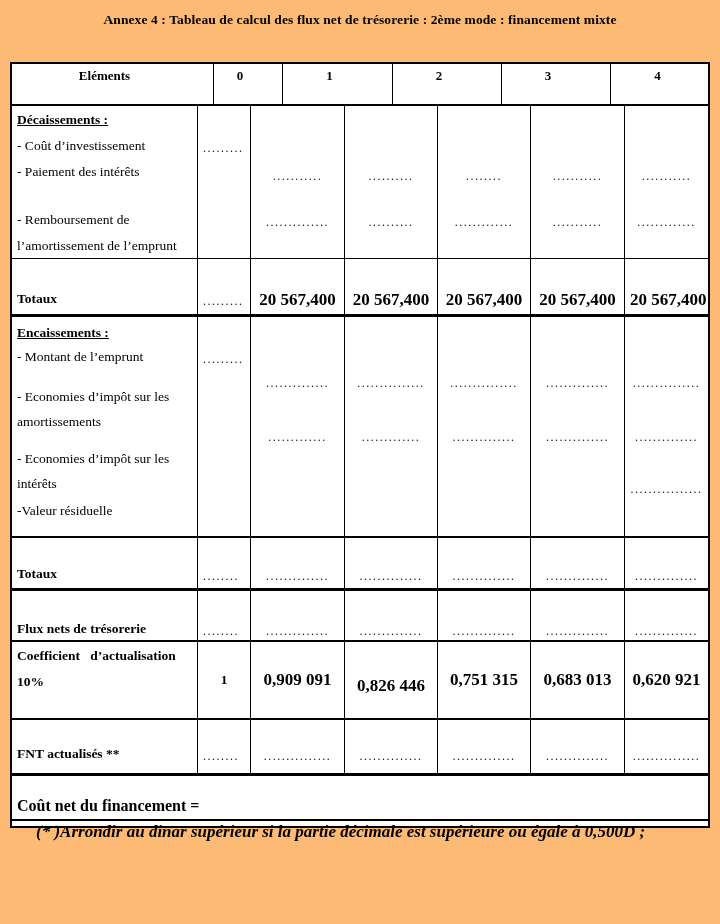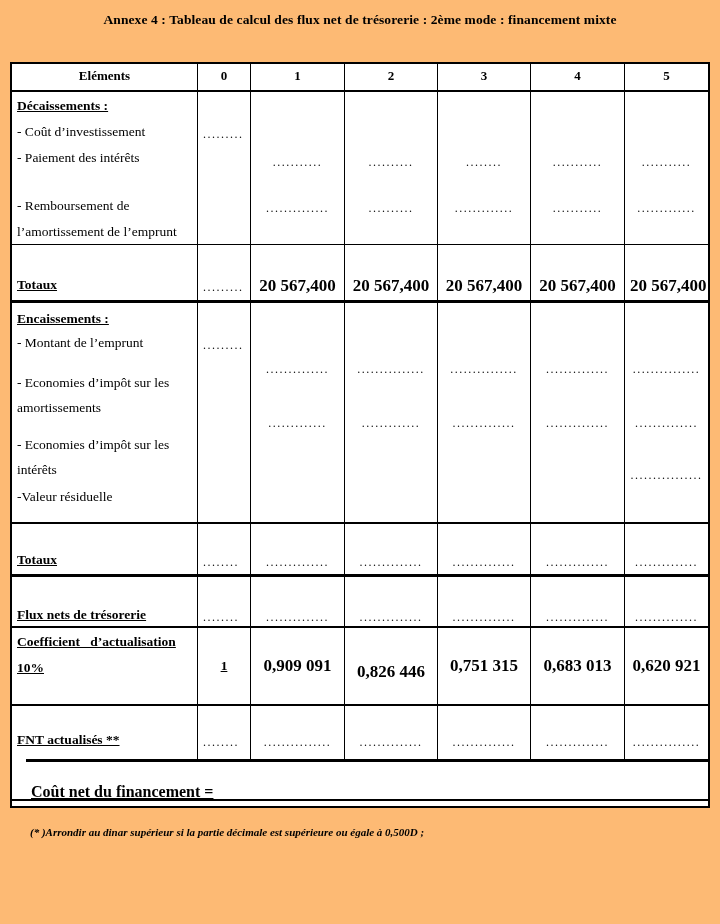--- a/index.html
+++ b/index.html
@@ -5,40 +5,40 @@
   * { margin:0; padding:0; box-sizing:border-box; }
   html,body { background:#ffffff; }
   body { width:720px; height:924px; font-family:"Liberation Serif", serif; color:#000; }
   .page { position:relative; width:720px; height:924px; background:#fdba74; overflow:hidden; }
   .doc-title { position:absolute; top:12px; left:0; width:100%; text-align:center; font-weight:bold; font-size:13.5px; letter-spacing:0.1px; }
   .tbl { position:absolute; left:10px; top:62px; width:700px; border:2px solid #000; background:#fff; }
   .row { display:grid; grid-template-columns:185px 53px 94px 93px 93px 94px 1fr; position:relative; }
   .row-full { display:block; position:relative; }
   .cell { position:relative; border-left:1px solid #000; font-size:13.5px; overflow:hidden; }
   .cell:first-child { border-left:none; }
-  .r-header { height:26px; }
+  .r-header { height:40px;gap:16px; }
   .r-header .cell { font-weight:bold; text-align:center; line-height:23px; font-size:13px; }
   .r-dec  { height:154px; border-top:2px solid #000; }
   .r-tot1 { height:56px;  border-top:1px solid #000; }
   .r-enc  { height:222px; border-top:3px solid #000; }
   .r-tot2 { height:52px;  border-top:2px solid #000; }
   .r-flux { height:52px;  border-top:3px solid #000; }
   .r-coef { height:78px;  border-top:2px solid #000; }
   .r-fnt  { height:55px;  border-top:2px solid #000; }
-  .r-cout { height:40px;  border-top:3px solid #000;margin-left:14px; }
+  .r-cout { height:46px;  border-top:3px solid #000; }
   .r-strip{ height:7px;   border-top:2px solid #000; }
   .abs { position:absolute; left:0; right:0; padding:0 5px; white-space:nowrap; line-height:20px; }
   .al { text-align:left; }
   .ac { text-align:center; }
-  .b { font-weight:bold;text-decoration:underline; }
+  .b { font-weight:bold; }
   .u { text-decoration:underline; }
   .dots { letter-spacing:1.5px; font-size:12px; color:#111; }
   .val { font-weight:bold; font-size:17px; }
   .spread { word-spacing:7px; }
-  .footnotes { position:absolute; left:30px; top:818px; font-weight:bold; font-style:italic; font-size:11px; line-height:28px; }
+  .footnotes { position:absolute; left:36px; top:818px; font-weight:bold; font-style:italic; font-size:17px; line-height:28px; }
   .fn2 { padding-left:8px; }
 </style>
 </head>
 <body>
 
 <div class="page">
 
   <div class="doc-title">Annexe 4 : Tableau de calcul des flux net de trésorerie : 2ème mode : financement mixte</div>
 
   <div class="tbl">

